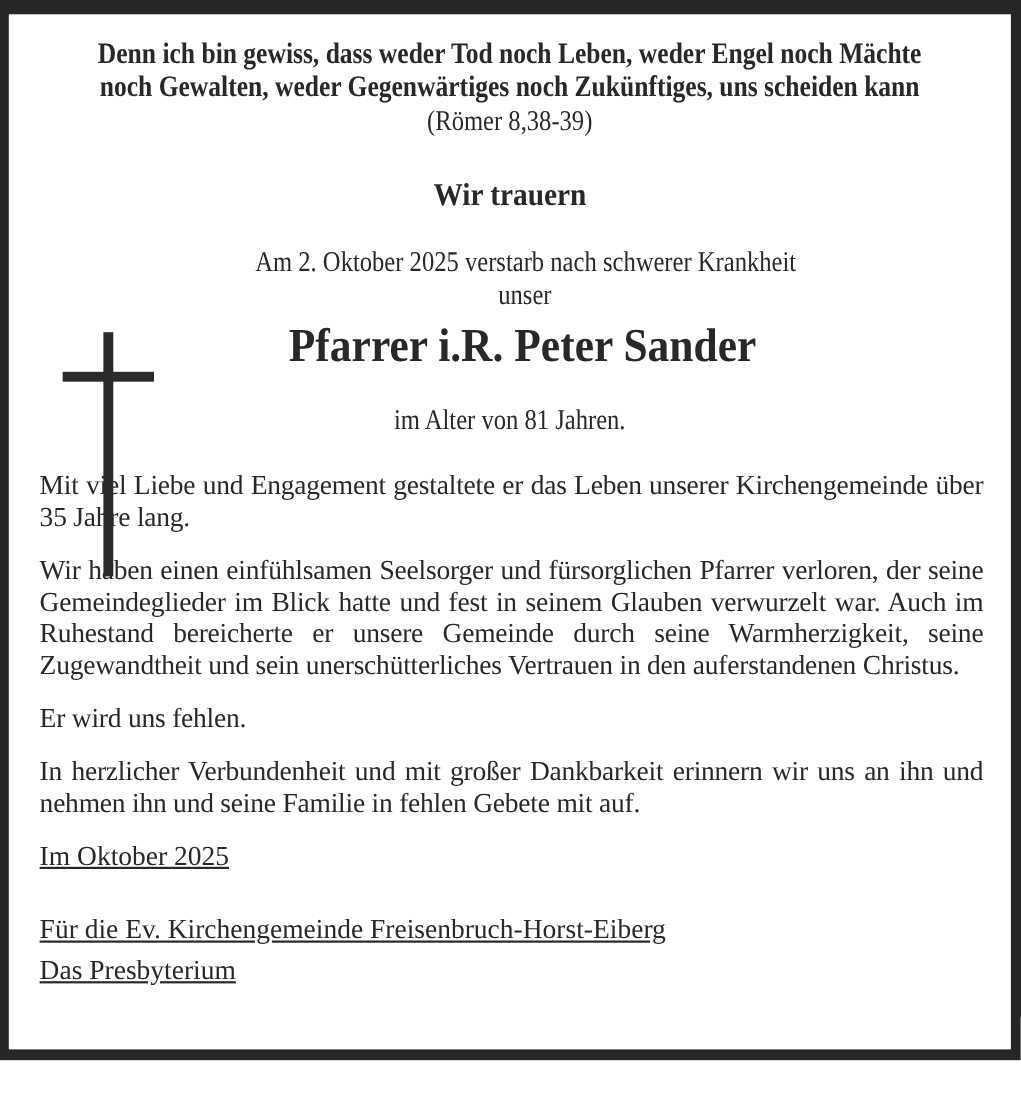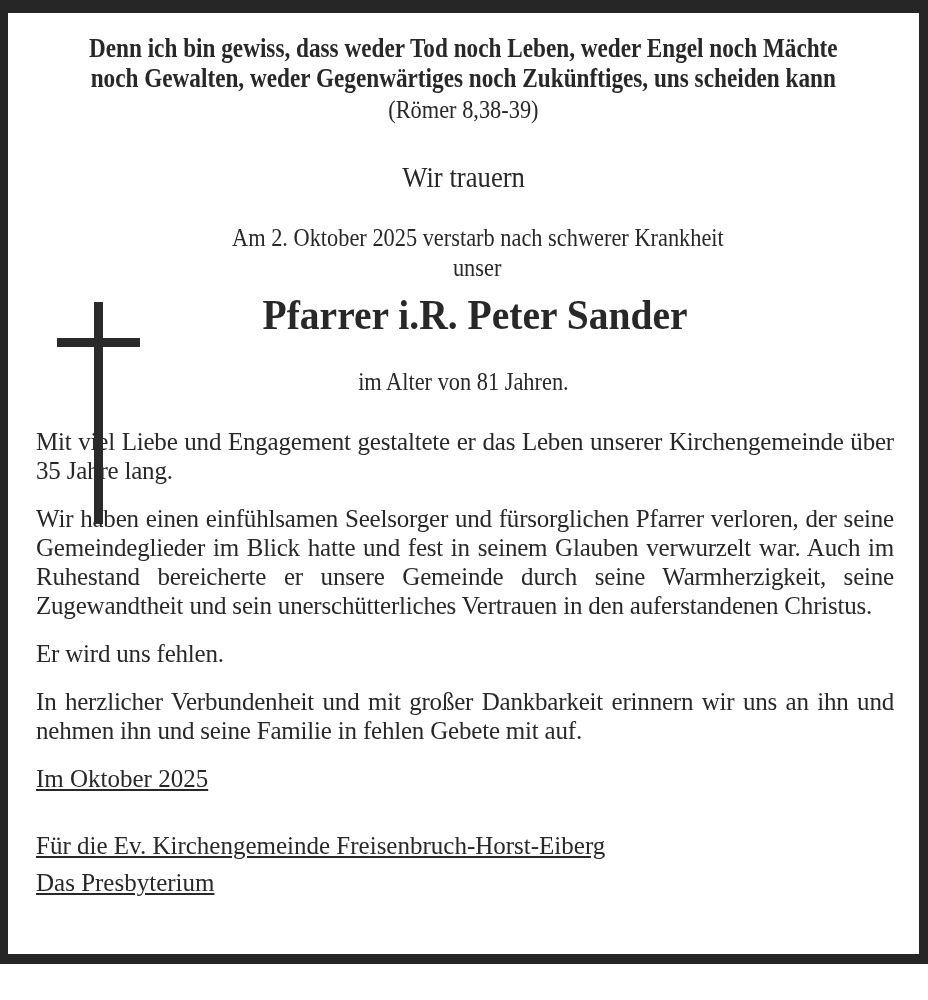--- a/index.html
+++ b/index.html
@@ -70,21 +70,21 @@
     width: 83px;
     height: 9px;
     background: #2a2a2a;
   }
   
   .announce { text-align: center; }
   .title {
     margin: 36px 0 0 0;
     font-size: 29px;
     line-height: 32px;
-    font-weight: normal;
+    font-weight: bold;
     white-space: nowrap;
   }
   .intro-line {
     font-size: 26px;
     line-height: 30px;
     white-space: nowrap;
     margin-left: 28px;
   }
   .intro-1 { margin-top: 30px; }
   .deceased-name {

